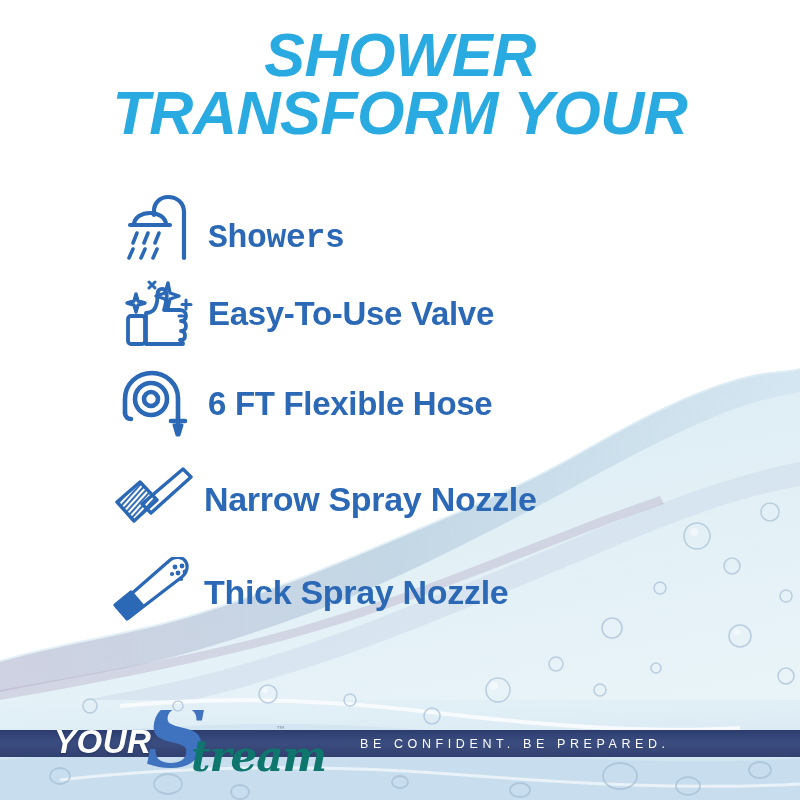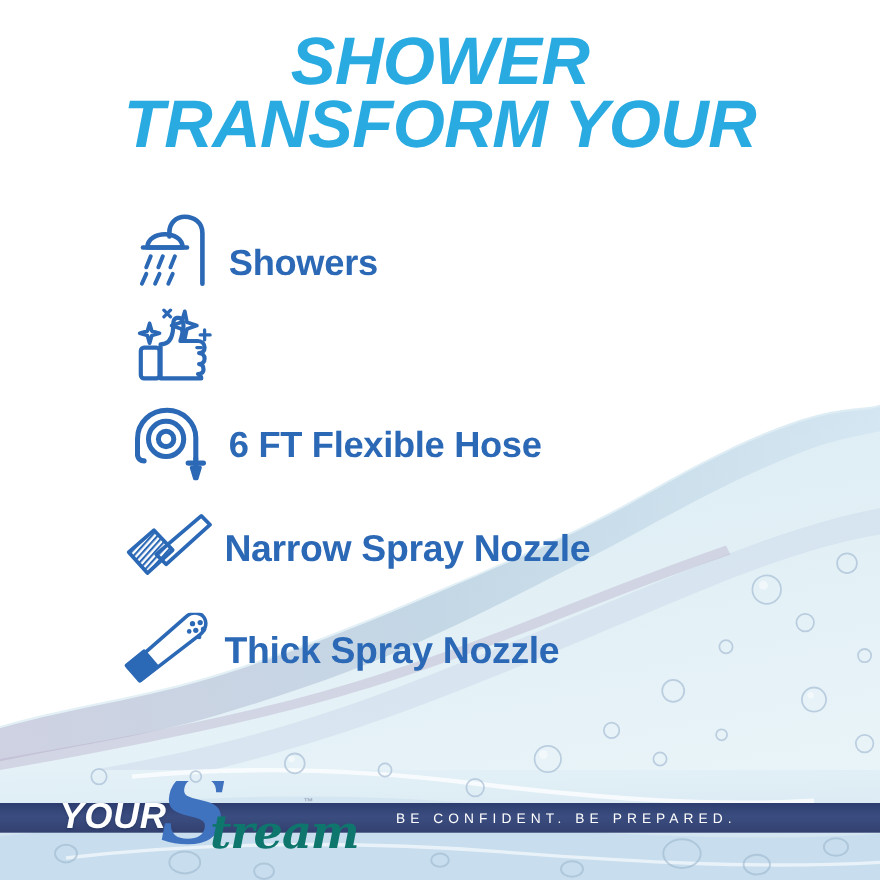--- a/index.html
+++ b/index.html
@@ -53,21 +53,21 @@
   .feat-text {
     font-weight:bold;
     font-size:33px;
     line-height:38px;
     color:#2b68b5;
     letter-spacing:-0.3px;
     white-space:pre-line;
     padding-left:4px;
   }
   .feat-text.two-line { text-align:left; }
-  .feat-text .line2 { display:block; text-align:center; }
+  .feat-text .line2 { display:block; text-align:center;font-family:Liberation Mono, monospace; }
 
   
   #feat-row-0 { height:86px; align-items:flex-start; }
   #feat-row-0 .feat-icon { height:74px; margin-top:4px; }
   #feat-row-0 .feat-text { margin-top:-4px; }
   #feat-row-1 { height:84px; }
   #feat-row-2 { height:96px; }
   #feat-row-3 { height:94px; }
   #feat-row-4 { height:92px; }
 
@@ -253,20 +253,21 @@
           <path d="M46,3 L48,13 L57,16 L48,19 L46,28 L43,19 L34,16 L43,13 Z" fill="none"></path>
           <path d="M14,14 L16,21 L23,23 L16,25 L14,32 L12,25 L5,23 L12,21 Z" fill="none"></path>
         </g>
         <g stroke-width="3">
           <path d="M27,2 L33,8 M33,2 L27,8"></path>
           <path d="M64,20 L64,29 M60,24.5 L69,24.5"></path>
           <path d="M57,36 L61,36"></path>
         </g>
       </svg>
     </div>
+    <div class="feat-text">Easy-To-Use Valve</div>
   </div>
 
   <div class="feat-row" id="feat-row-2">
     <div class="feat-icon">
       <svg width="74" height="70" viewBox="0 0 74 70" fill="none" stroke="#2b68b5" stroke-width="4.6" stroke-linecap="round" stroke-linejoin="round">
         <circle cx="30" cy="30" r="7"></circle>
         <circle cx="30" cy="30" r="16"></circle>
         <path d="M4,44 L4,30 C4,15 16,4 31,4 C45,4 57,15 57,29 L57,48"></path>
         <path d="M4,44 C4,48 7,50 10,50"></path>
         <path d="M57,48 L57,54"></path>

